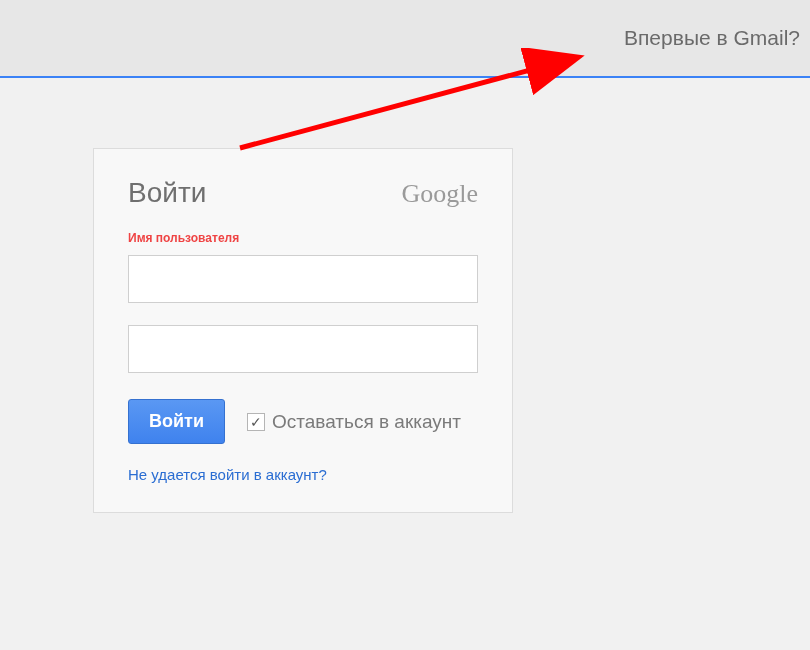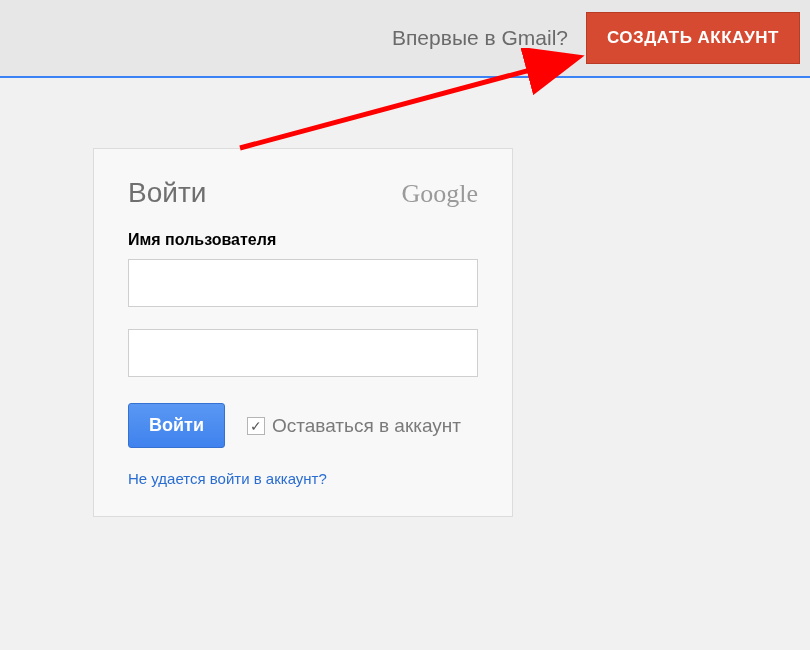--- a/index.html
+++ b/index.html
@@ -67,22 +67,22 @@
       color: #6f6f6f;
       font-weight: 400;
     }
     .google-logo {
       font-family: Georgia, "Times New Roman", serif;
       font-size: 26px;
       color: #9a9a9a;
     }
     .field-label {
       display: block;
-      font-size: 16px;
-      color: #000000;
+      font-size: 12px;
+      color: #ef4444;
       font-weight: bold;
       margin-bottom: 10px;
     }
     .text-input {
       width: 100%;
       height: 48px;
       border: 1px solid #cfcfcf;
       background: #fff;
       font-size: 18px;
       padding: 0 10px;
@@ -131,21 +131,20 @@
       font-size: 15px;
       text-decoration: none;
       cursor: pointer;
     }
   </style>
 </head>
 <body>
 
 <div class="topbar">
   <span class="topbar-prompt">Впервые в Gmail?</span>
-  <button class="create-btn">СОЗДАТЬ АККАУНТ</button>
 </div>
 
 <svg class="arrow-annotation" width="370" height="110">
   <defs>
     <marker id="arrowhead" markerWidth="12" markerHeight="10" refX="10" refY="5" orient="auto">
       <polygon points="0 0, 12 5, 0 10" fill="#ff0000"></polygon>
     </marker>
   </defs>
   <line x1="10" y1="100" x2="345" y2="10" stroke="#ff0000" stroke-width="5" marker-end="url(#arrowhead)"></line>
 </svg>

